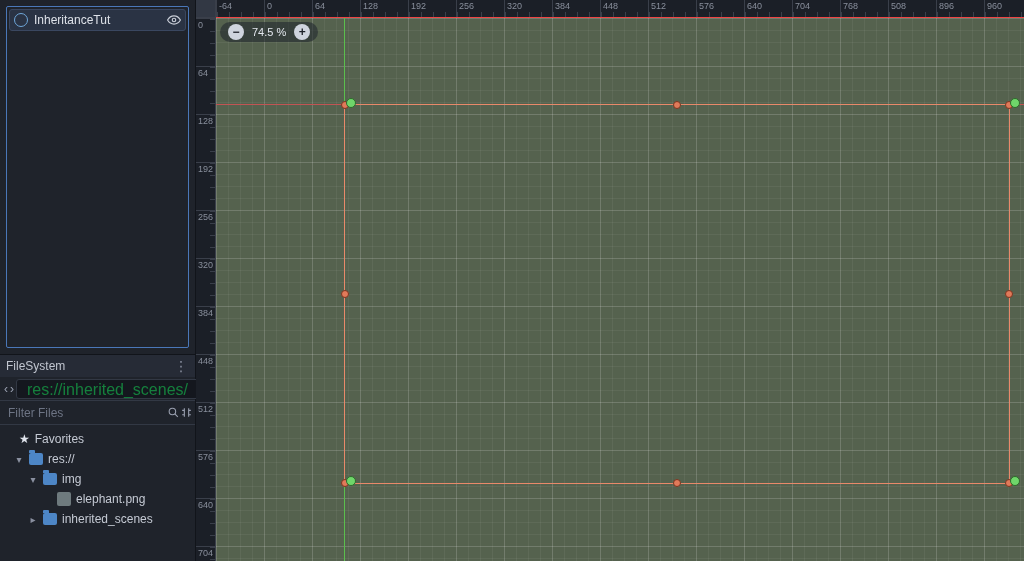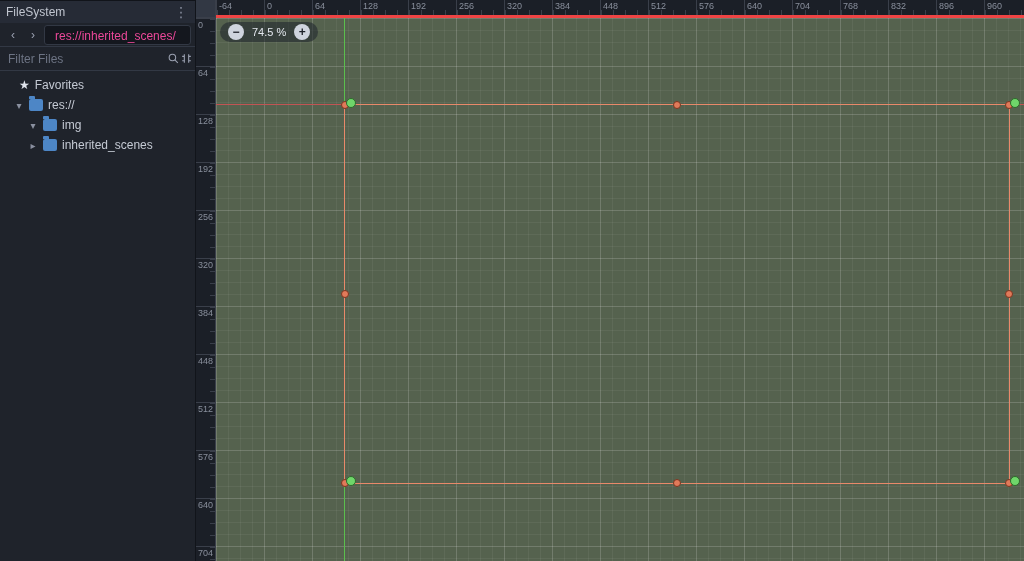--- a/index.html
+++ b/index.html
@@ -16,21 +16,21 @@
   .node-icon { width:14px; height:14px; border:1.5px solid #6fa7d9; border-radius:50%; }
   .scene-node-row .label { flex:1; color:#dde1e8;}
   .eye-icon svg { display:block; }
 
   
   .fs-panel { flex:1; border-top:1px solid #11141a; display:flex; flex-direction:column;}
   .fs-header { display:flex; align-items:center; justify-content:space-between; height:22px; padding:0 6px; background:#262b36;}
   .dots { font-size:14px; color:#8a90a0; letter-spacing:1px;}
   .fs-pathbar { display:flex; align-items:center; height:24px; padding:0 4px; gap:2px; border-bottom:1px solid #323844;}
   .nav-btn { width:18px; height:18px; display:flex; align-items:center; justify-content:center; color:#9aa0b0; border-radius:2px;}
-  .path-field { flex:1; height:20px; line-height:20px; padding:0 10px; background:#14171e; border:1px solid #323844; border-radius:3px; color:#ec4899; font-size:12px;}
+  .path-field { flex:1; height:20px; line-height:20px; padding:0 10px; background:#14171e; border:1px solid #323844; border-radius:3px; color:#15803d; font-size:16px;}
   .filter-row { display:flex; align-items:center; height:24px; padding:0 4px; border-bottom:1px solid #323844;}
   .filter-input { flex:1; height:20px; background:transparent; border:none; outline:none; color:#cfd4de; font-size:12px; padding:0 4px;}
   .filter-input::placeholder{color:#6d7484;}
   .icon-btn{ width:18px;height:18px;display:flex;align-items:center;justify-content:center;color:#9aa0b0;}
 
   .fs-tree { flex:1; overflow:auto; padding:4px 0;}
   .tree-row{ display:flex; align-items:center; height:20px; gap:5px; color:#c5cad4;}
   .tree-row .disclosure{ width:10px; text-align:center; color:#8a90a0; font-size:10px;}
   .indent-0{ padding-left:4px;}
   .indent-1{ padding-left:14px;}
@@ -41,21 +41,21 @@
   .file-thumb{ width:14px;height:14px;border-radius:2px;}
   .thumb-elephant{background:#6e7a7e;}
   .thumb-giraffe{background:#e0b838;}
   .thumb-monkey{background:#b87b4b;}
   .star-icon{ color:#e0e4ec; font-size:12px;}
 
   
   .viewport-area{ flex:1; position:relative; background:#1b1f27; }
 
   
-  .ruler-h{ position:absolute; top:0; left:20px; right:0; height:18px; background:#1b1f27; border-bottom:3px solid #ef4444; overflow:hidden; display:flex;}
+  .ruler-h{ position:absolute; top:0; left:20px; right:0; height:18px; background:#1b1f27; border-bottom:1px solid #ef4444; overflow:hidden; display:flex;}
   .ruler-h .tick{ flex:0 0 auto; width:48px; height:100%; border-left:1px solid #3a3f4a; position:relative;}
   .ruler-h .tick span{ position:absolute; top:1px; left:2px; font-size:9px; color:#898f9c;}
   .ruler-h .minor{ position:absolute; bottom:0; width:100%; height:5px;
       background:repeating-linear-gradient(to right,#3a3f4a 0 1px,transparent 1px 12px);}
   
   .ruler-v{ position:absolute; top:18px; left:0; bottom:0; width:20px; background:#1b1f27; border-right:1px solid #3a3f4a;}
   .ruler-v .tick{ height:48px; border-top:1px solid #3a3f4a; position:relative;}
   .ruler-v .tick span{ position:absolute; top:1px; left:2px; font-size:9px; color:#898f9c;}
   .ruler-v .minor{ position:absolute; right:0; top:0; height:100%; width:5px;
       background:repeating-linear-gradient(to bottom,#3a3f4a 0 1px,transparent 1px 12px);}
@@ -88,20 +88,34 @@
   .h-t{top:-4px;left:50%;margin-left:-4px;}
   .h-b{bottom:-4px;left:50%;margin-left:-4px;}
   .h-l{left:-4px;top:50%;margin-top:-4px;}
   .h-r{right:-4px;top:50%;margin-top:-4px;}
 </style>
 </head>
 <body>
 
 <div class="left-col">
 
+  <div class="scene-panel">
+    <div class="scene-panel-inner">
+      <div class="scene-node-row">
+        <span class="node-icon"></span>
+        <span class="label">InheritanceTut</span>
+        <span class="eye-icon">
+          <svg width="14" height="14" viewBox="0 0 24 24" fill="none" stroke="#c7ccd6" stroke-width="2">
+              <path d="M1 12s4-7 11-7 11 7 11 7-4 7-11 7S1 12 1 12z"></path>
+              <circle cx="12" cy="12" r="3"></circle>
+            </svg>
+        </span>
+      </div>
+    </div>
+  </div>
 
   <div class="fs-panel">
     <div class="fs-header">
       <span>FileSystem</span>
       <span class="dots">⋮</span>
     </div>
     <div class="fs-pathbar">
       <span class="nav-btn">‹</span>
       <span class="nav-btn">›</span>
       <div class="path-field">res://inherited_scenes/</div>
@@ -131,20 +145,25 @@
           <div class="tree-row indent-1">
             <span class="disclosure">▾</span>
             <span class="folder-icon"></span>
             <span>res://</span>
           </div>
           <div class="tree-row indent-2">
             <span class="disclosure">▾</span>
             <span class="folder-icon"></span>
             <span>img</span>
           </div>
+          <div class="tree-row indent-3">
+            <span class="disclosure"></span>
+            <span class="file-thumb thumb-elephant"></span>
+            <span>elephant.png</span>
+          </div>
           <div class="tree-row indent-2">
             <span class="disclosure">▸</span>
             <span class="folder-icon"></span>
             <span>inherited_scenes</span>
           </div>
         </div>
     </div>
   </div>
 </div>
 
@@ -201,21 +220,21 @@
       </div>
       <div class="tick">
         <span>704</span>
         <div class="minor"></div>
       </div>
       <div class="tick">
         <span>768</span>
         <div class="minor"></div>
       </div>
       <div class="tick">
-        <span>832</span>
+        <span>508</span>
         <div class="minor"></div>
       </div>
       <div class="tick">
         <span>896</span>
         <div class="minor"></div>
       </div>
       <div class="tick">
         <span>960</span>
         <div class="minor"></div>
       </div>

